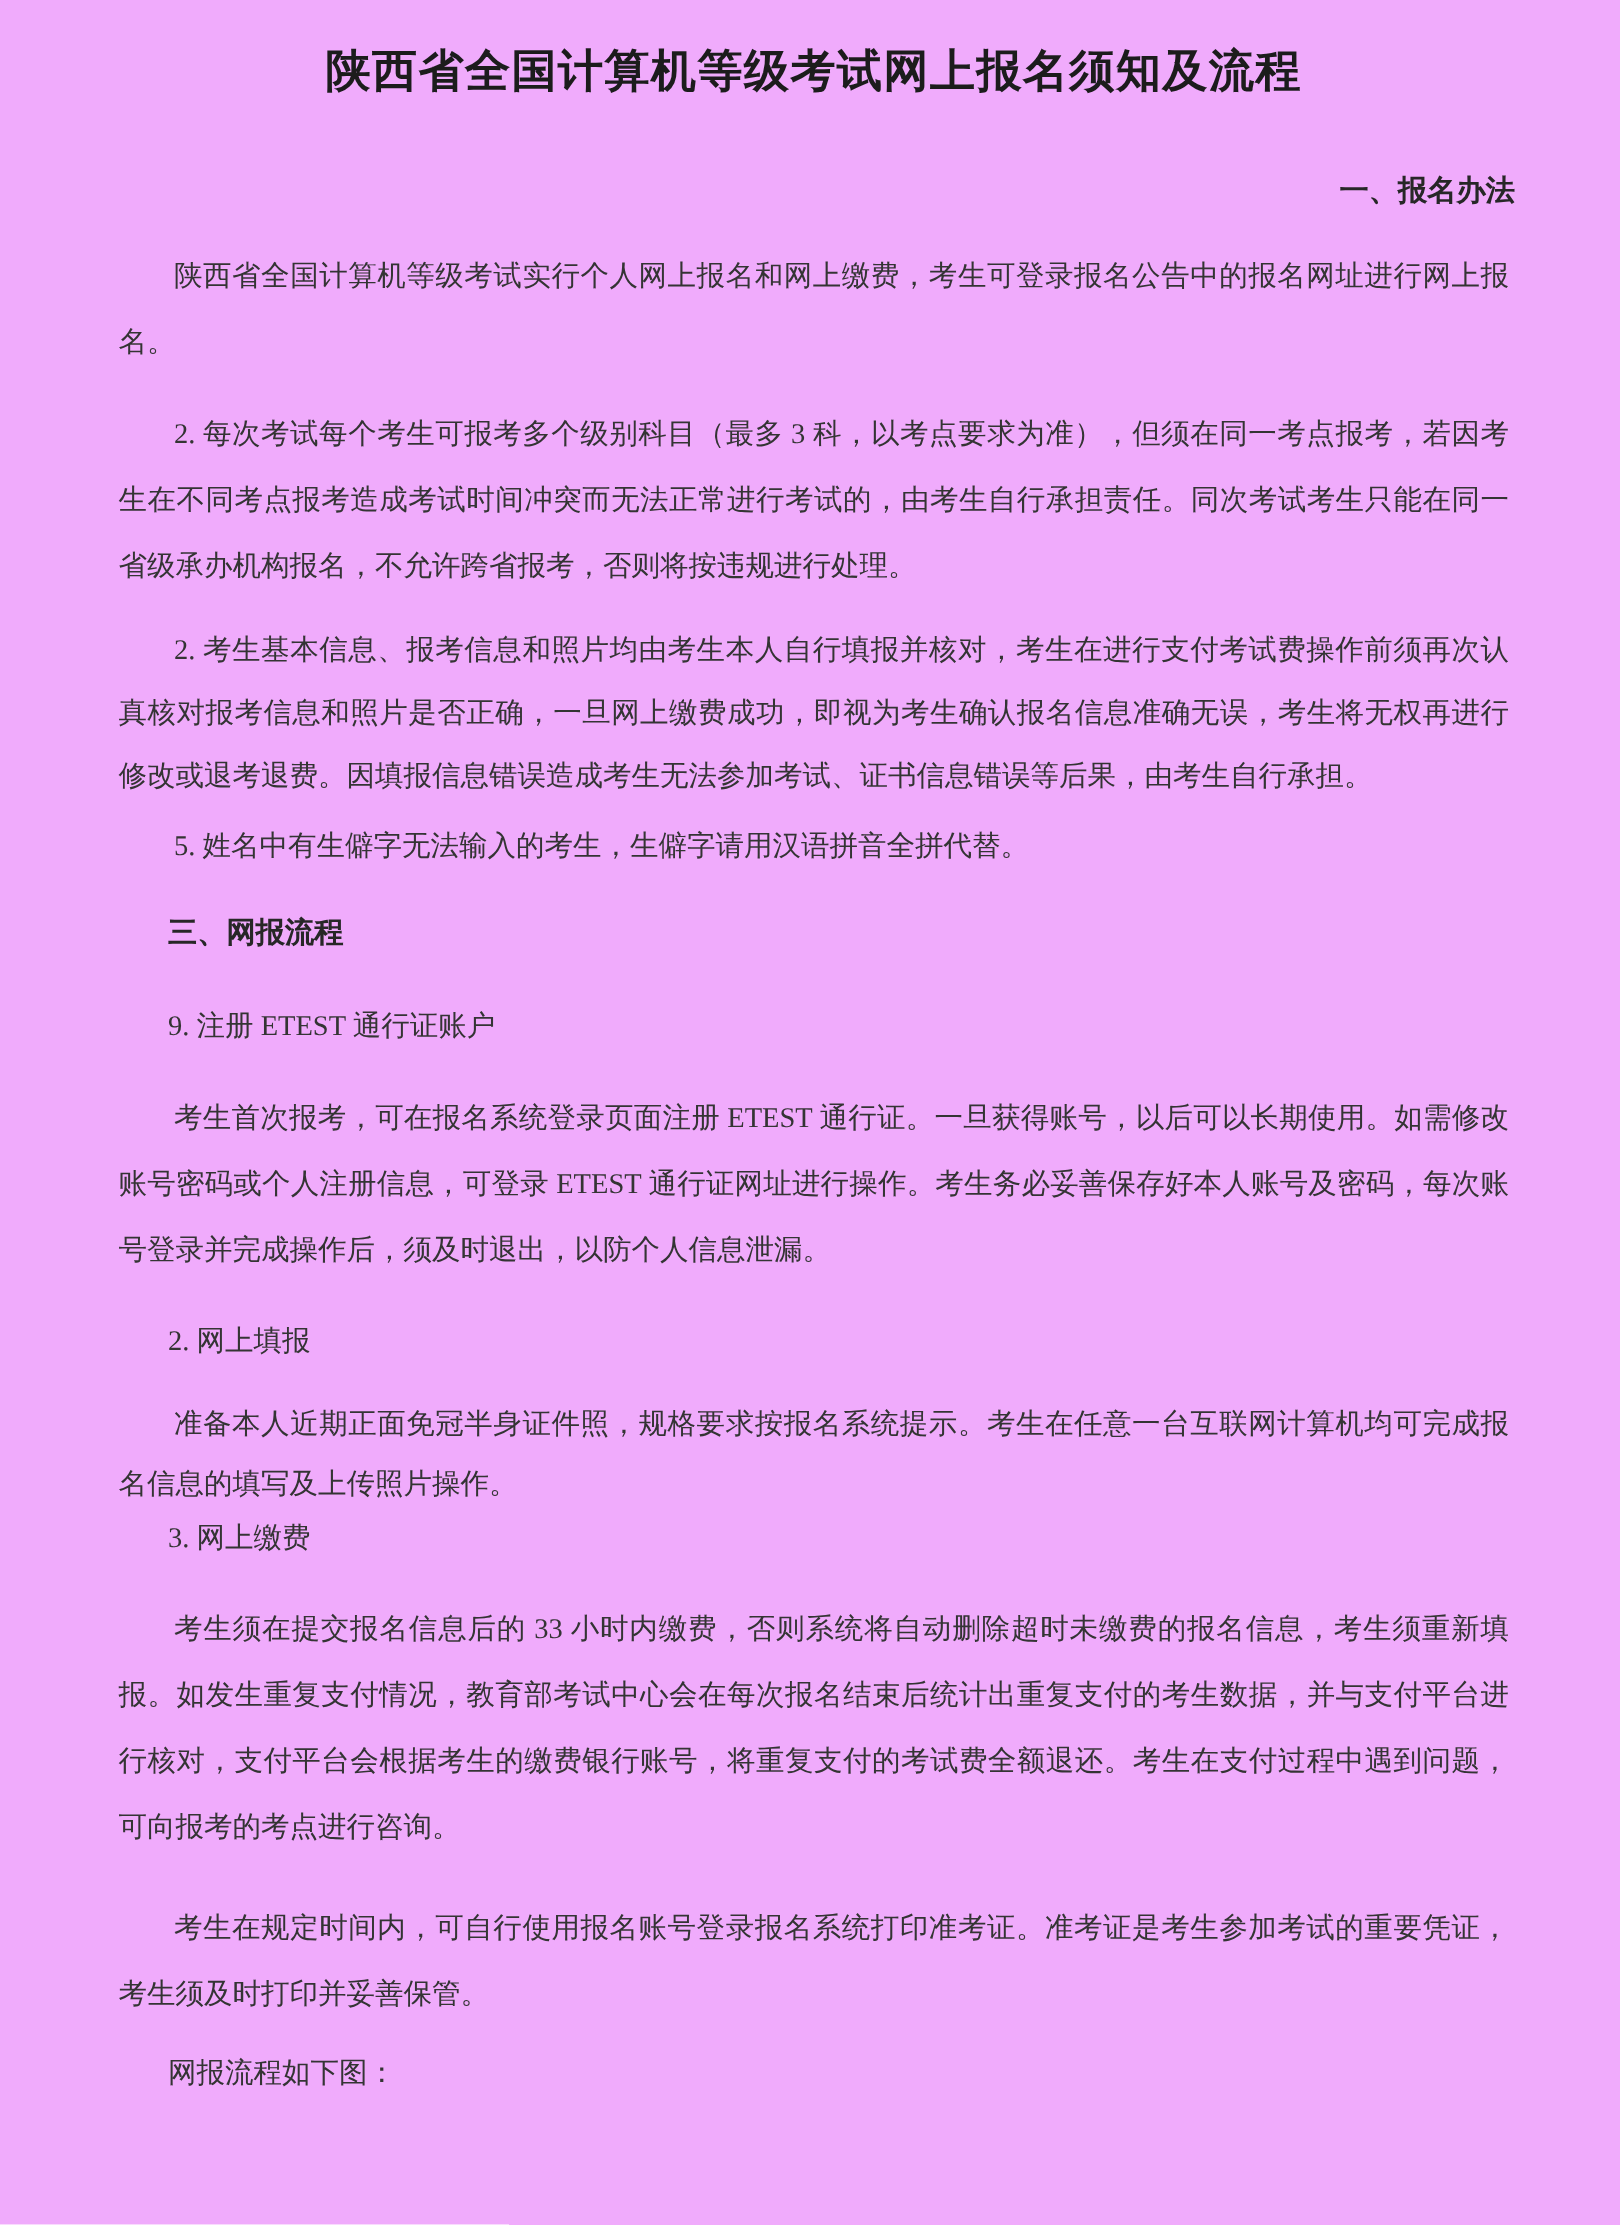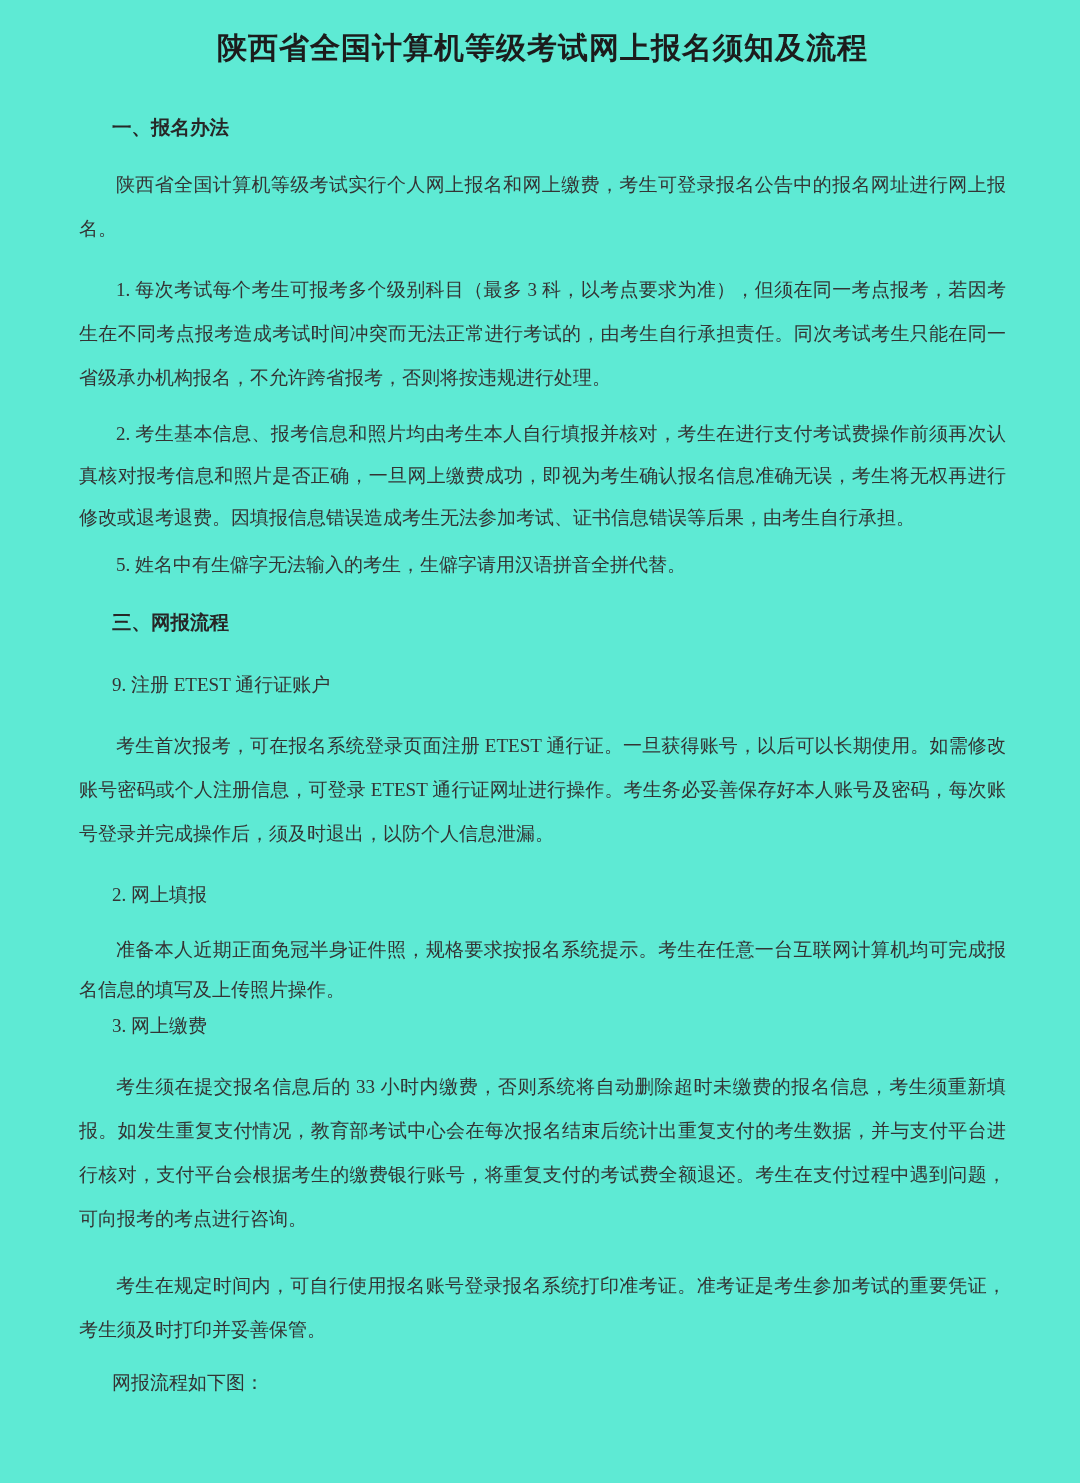--- a/index.html
+++ b/index.html
@@ -6,21 +6,21 @@
     margin: 0;
     padding: 0;
     background: #ffffff;
   }
   .page {
     position: relative;
     width: 1080px;
     height: 1483px;
     box-sizing: border-box;
     padding: 0 70px 0 75px;
-    background: #5eead4;
+    background: #f0abfc;
     font-family: "Liberation Serif", "DejaVu Serif", serif;
     color: #343434;
     font-size: 19px;
     overflow: hidden;
   }
   .title {
     font-size: 30px;
     font-weight: 700;
     color: #1c1c1c;
     text-align: center;
@@ -45,21 +45,21 @@
   .body {
     text-align: justify;
     text-indent: 37px;
     line-height: 44px;
     margin: 4px;
     color: #343434;
   }
   .lh42 { line-height: 42px; }
   .lh40 { line-height: 40px; }
   .mt24 { margin-top: 24px; }
-  .mt34 { margin-top: 34px; }
+  .mt34 { margin-top: 34px; text-align: right; }
   .mt13 { margin-top: 13px; }
   .mt18 { margin-top: 18px; }
   .mt17 { margin-top: 17px; }
   .mt14 { margin-top: 14px; }
   .mt16 { margin-top: 16px; }
   .mt23 { margin-top: 23px; }
   .mt9  { margin-top: 9px; }
   .mt0  { margin-top: 0; }
   .mtn10 { margin-top: -10px; }
 </style>
@@ -68,21 +68,21 @@
 
 <div class="page">
 
   <h1 class="title mt24">陕西省全国计算机等级考试网上报名须知及流程</h1>
 
   <h2 class="hd mt34">一、报名办法</h2>
 
   <p class="body mt13">陕西省全国计算机等级考试实行个人网上报名和网上缴费，考生可登录报名公告中的报名网址进行网上报名。</p>
 
 
-  <p class="body mt17">1. 每次考试每个考生可报考多个级别科目（最多 3 科，以考点要求为准），但须在同一考点报考，若因考生在不同考点报考造成考试时间冲突而无法正常进行考试的，由考生自行承担责任。同次考试考生只能在同一省级承办机构报名，不允许跨省报考，否则将按违规进行处理。</p>
+  <p class="body mt17">2. 每次考试每个考生可报考多个级别科目（最多 3 科，以考点要求为准），但须在同一考点报考，若因考生在不同考点报考造成考试时间冲突而无法正常进行考试的，由考生自行承担责任。同次考试考生只能在同一省级承办机构报名，不允许跨省报考，否则将按违规进行处理。</p>
 
   <p class="body lh42 mt13">2. 考生基本信息、报考信息和照片均由考生本人自行填报并核对，考生在进行支付考试费操作前须再次认真核对报考信息和照片是否正确，一旦网上缴费成功，即视为考生确认报名信息准确无误，考生将无权再进行修改或退考退费。因填报信息错误造成考生无法参加考试、证书信息错误等后果，由考生自行承担。</p>
 
   <p class="body mt0">5. 姓名中有生僻字无法输入的考生，生僻字请用汉语拼音全拼代替。</p>
 
   <h2 class="hd mt14">三、网报流程</h2>
 
   <p class="sub mt18">9. 注册 ETEST 通行证账户</p>
 
   <p class="body mt17">考生首次报考，可在报名系统登录页面注册 ETEST 通行证。一旦获得账号，以后可以长期使用。如需修改账号密码或个人注册信息，可登录 ETEST 通行证网址进行操作。考生务必妥善保存好本人账号及密码，每次账号登录并完成操作后，须及时退出，以防个人信息泄漏。</p>

